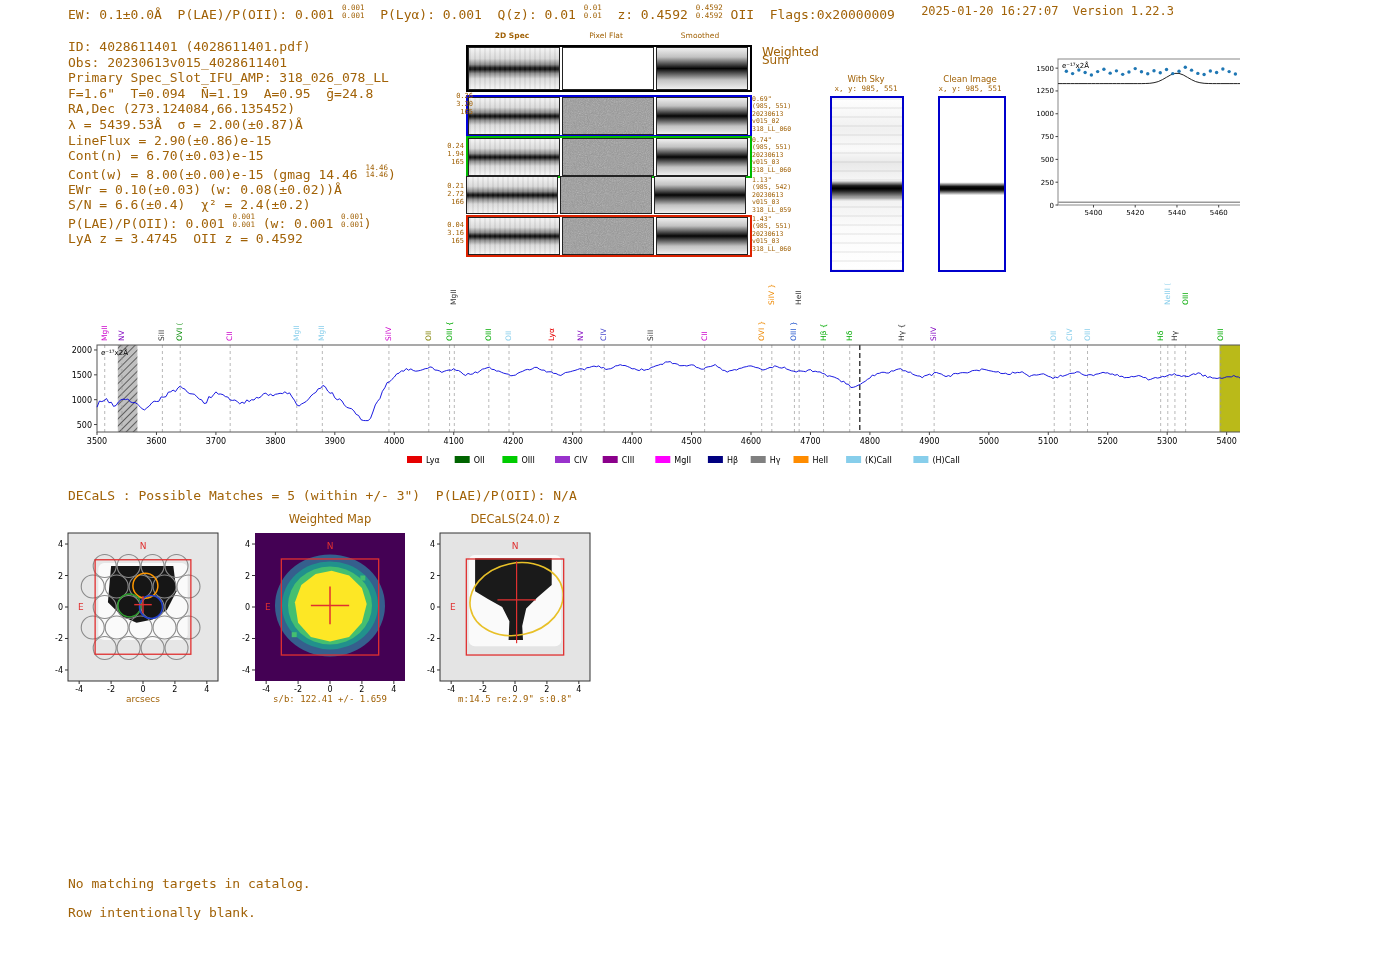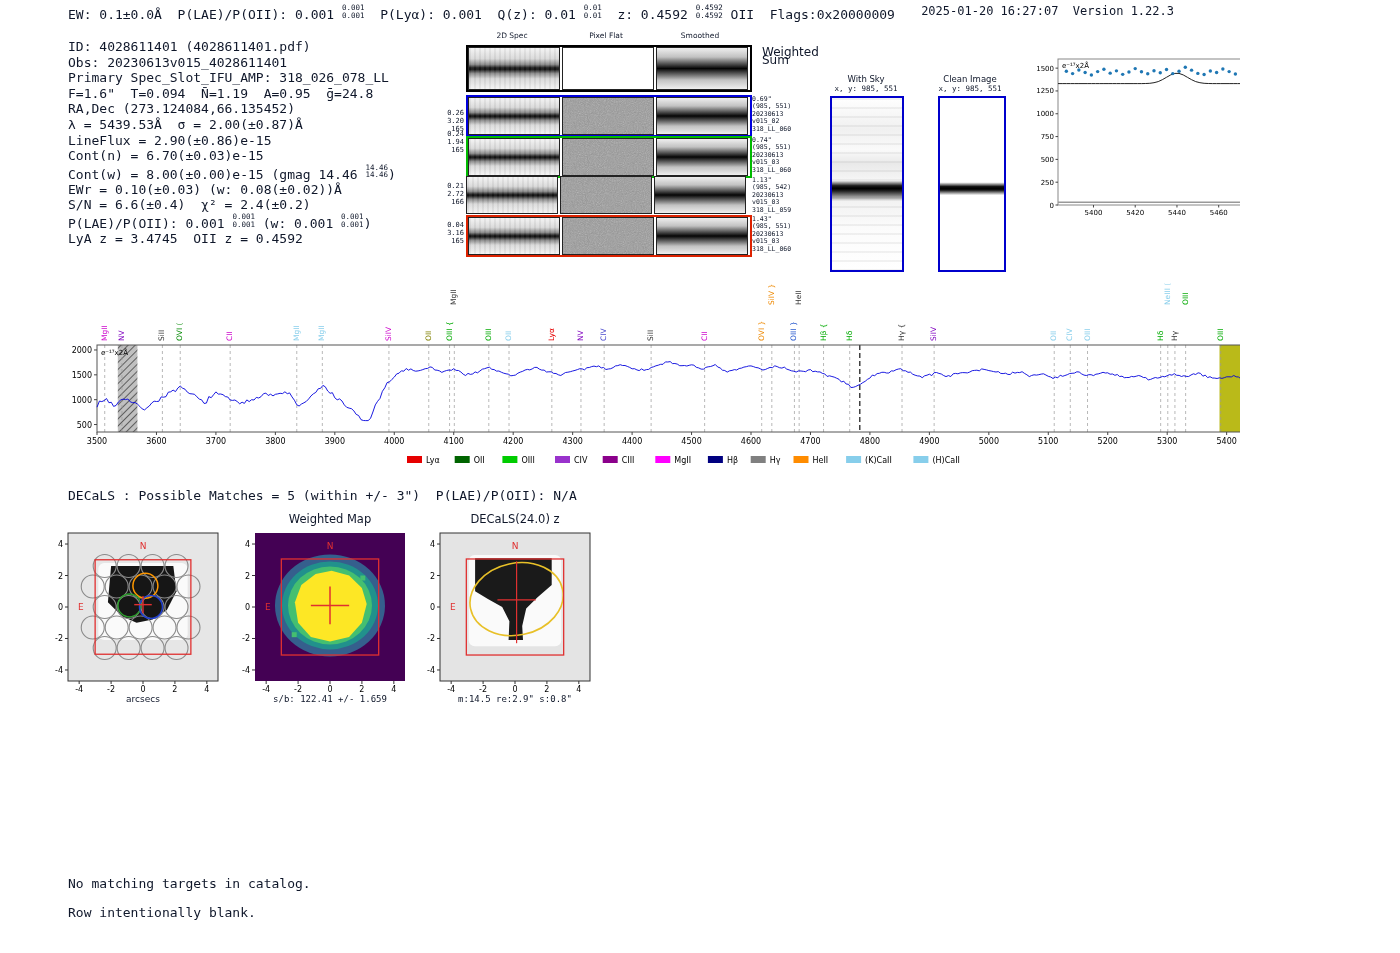--- a/index.html
+++ b/index.html
@@ -1,17 +1,17 @@
 <!DOCTYPE html>
 <html><head>
 <meta charset="utf-8">
 <style>
   html,body{margin:0;padding:0;background:#fff;}
   #page{position:relative;width:1240px;height:953px;background:#fff;overflow:hidden;
-        font-family:"DejaVu Sans","Liberation Sans",sans-serif;color:#0f172a;}
+        font-family:"DejaVu Sans","Liberation Sans",sans-serif;color:#a16207;}
   .mono{font-family:"DejaVu Sans Mono","Liberation Mono",monospace;}
   .abs{position:absolute;}
   .hdr{top:4px;left:68px;font-size:13px;white-space:pre;}
   .hdr-right{top:4px;right:66px;font-size:12px;white-space:pre;}
   .info{left:68px;top:39px;font-size:13px;line-height:15.6px;white-space:pre;}
   .stack{display:inline-block;vertical-align:1px;line-height:1;font-size:7.5px;text-align:left;}
   .stack span{display:block;}
   
   #spec2d{left:442px;top:30px;width:420px;height:230px;}
   .coltitle{position:absolute;top:1px;width:92px;text-align:center;font-size:7.5px;}
@@ -54,55 +54,55 @@
 </svg>
 
 <div id="page">
 
   <div class="abs hdr mono" id="hdr-left"><span>EW: 0.1±0.0Å  P(LAE)/P(OII): 0.001 </span><span class="stack"><span>0.001</span><span>0.001</span></span><span>  P(Lyα): 0.001  Q(z): 0.01 </span><span class="stack"><span>0.01</span><span>0.01</span></span><span>  z: 0.4592 </span><span class="stack"><span>0.4592</span><span>0.4592</span></span><span> OII  Flags:0x20000009</span></div>
   <div class="abs hdr-right mono">2025-01-20 16:27:07  Version 1.22.3</div>
 
   <div class="abs info mono" id="info-block"><div><span>ID: 4028611401 (4028611401.pdf)</span></div><div><span>Obs: 20230613v015_4028611401</span></div><div><span>Primary Spec_Slot_IFU_AMP: 318_026_078_LL</span></div><div><span>F=1.6"  T=0.094  N̄=1.19  A=0.95  ḡ=24.8</span></div><div><span>RA,Dec (273.124084,66.135452)</span></div><div><span>λ = 5439.53Å  σ = 2.00(±0.87)Å</span></div><div><span>LineFlux = 2.90(±0.86)e-15</span></div><div><span>Cont(n) = 6.70(±0.03)e-15</span></div><div><span>Cont(w) = 8.00(±0.00)e-15 (gmag 14.46 </span><span class="stack"><span>14.46</span><span>14.46</span></span><span>)</span></div><div><span>EWr = 0.10(±0.03) (w: 0.08(±0.02))Å</span></div><div><span>S/N = 6.6(±0.4)  χ² = 2.4(±0.2)</span></div><div><span>P(LAE)/P(OII): 0.001 </span><span class="stack"><span>0.001</span><span>0.001</span></span><span> (w: 0.001 </span><span class="stack"><span>0.001</span><span>0.001</span></span><span>)</span></div><div><span>LyA z = 3.4745  OII z = 0.4592</span></div></div>
 
   <div class="abs" id="spec2d">
-      <div class="coltitle" style="left: 24px;">2D Spec</div>
+      <div class="coltitle" style="left: 24px; font-weight: bold;">2D Spec</div>
       <div class="coltitle" style="left: 118px;">Pixel Flat</div>
       <div class="coltitle" style="left: 212px;">Smoothed</div>
       <div class="s2row" style="top: 15px; height: 43px; border: 2px solid rgb(0, 0, 0);">
         <div class="cell c2d trace"></div>
         <div class="cell flat flatwhite"></div>
         <div class="cell smooth smoothbg"></div>
       </div>
       <div class="s2row" style="top: 65px; height: 38px; border: 2px solid rgb(0, 0, 221);">
         <div class="cell c2d trace"></div>
         <div class="cell flat"><svg width="90" height="36">
             <rect width="100%" height="100%" fill="#9a9a9a"></rect>
             <rect width="100%" height="100%" filter="url(#grainF)" opacity="0.5"></rect>
           </svg></div>
         <div class="cell smooth smoothbg"></div>
       </div>
-      <div class="llab mono" style="top: 79px;">
+      <div class="llab mono" style="top: 62px; margin-left: 9px;">
         <div>0.26</div>
         <div>3.20</div>
         <div>165</div>
       </div>
       <div class="rlab mono" style="top: 66px;">0.69"
 (985, 551)
 20230613
 v015_02
 318_LL_060</div>
       <div class="s2row" style="top: 106px; height: 38px; border: 2px solid rgb(0, 187, 0);">
         <div class="cell c2d trace"></div>
         <div class="cell flat"><svg width="90" height="36">
             <rect width="100%" height="100%" fill="#9a9a9a"></rect>
             <rect width="100%" height="100%" filter="url(#grainF)" opacity="0.5"></rect>
           </svg></div>
         <div class="cell smooth smoothbg"></div>
       </div>
-      <div class="llab mono" style="top: 100px;">
+      <div class="llab mono" style="top: 112px;">
         <div>0.24</div>
         <div>1.94</div>
         <div>165</div>
       </div>
       <div class="rlab mono" style="top: 107px;">0.74"
 (985, 551)
 20230613
 v015_03
 318_LL_060</div>
       <div class="s2row" style="top: 146px; height: 38px; border: none;">

